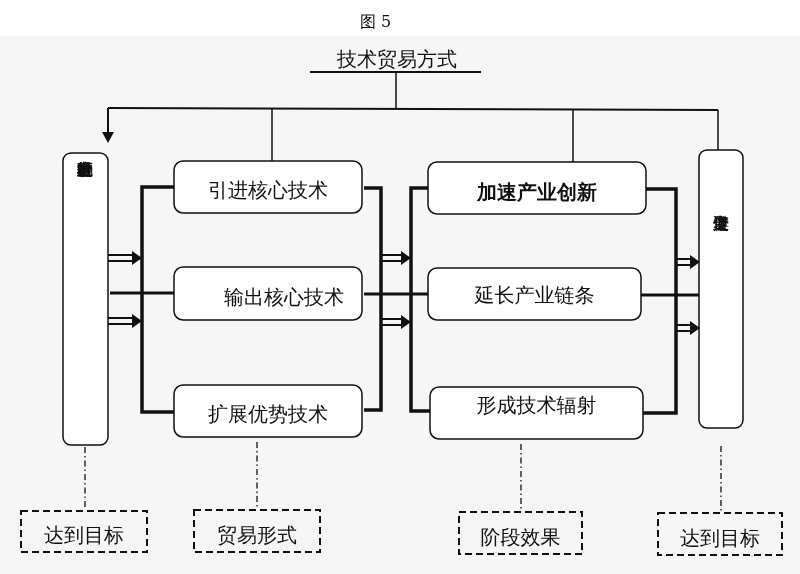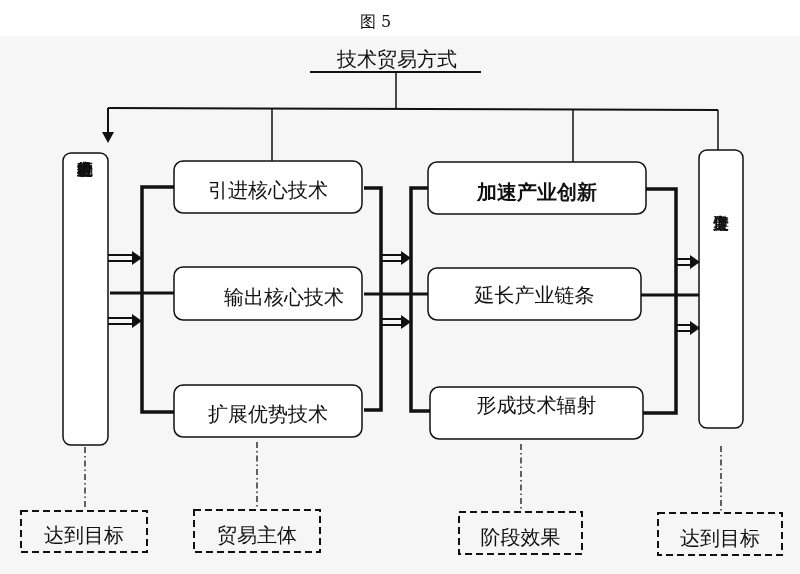--- a/index.html
+++ b/index.html
@@ -123,15 +123,15 @@
 <div style="position:absolute;left:708px;top:208px;">
   <div class="vlabel" style="line-height:31px;">促</div>
   <div class="vlabel" style="line-height:31px;">进</div>
   <div class="vlabel" style="line-height:31px;">产</div>
   <div class="vlabel" style="line-height:31px;">业</div>
   <div class="vlabel" style="line-height:31px;">集</div>
   <div class="vlabel" style="line-height:31px;">聚</div>
 </div>
 
 <div class="label" style="left:21px;top:522px;width:126px;">达到目标</div>
-<div class="label" style="left:194px;top:522px;width:126px;">贸易主体</div>
+<div class="label" style="left:194px;top:522px;width:126px;">贸易形式</div>
 <div class="label" style="left:459px;top:524px;width:123px;">阶段效果</div>
 <div class="label" style="left:658px;top:525px;width:124px;">达到目标</div>
 
 </body></html>

